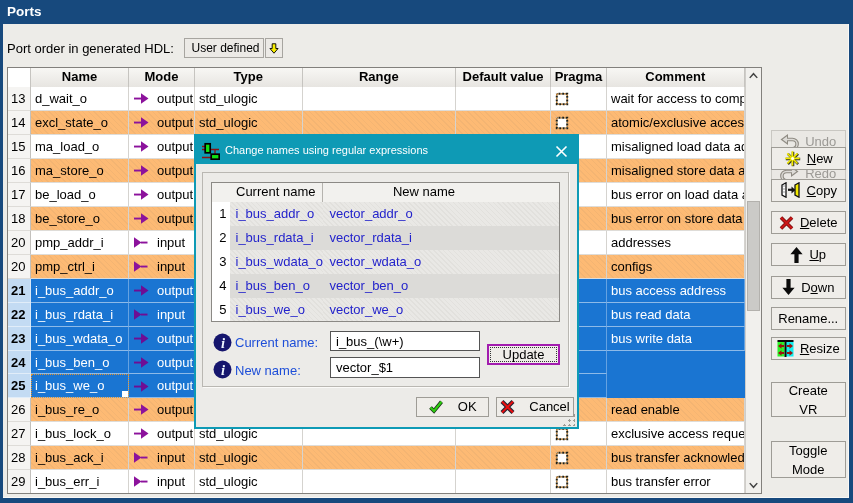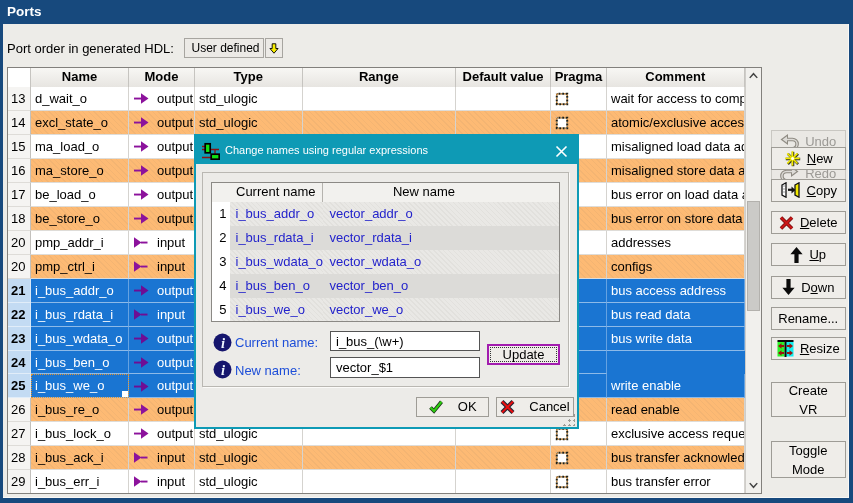--- a/index.html
+++ b/index.html
@@ -302,21 +302,20 @@
           <polygon points="8,0.2 8,10.8 15.5,5.5" fill="#8C129C"></polygon>
         </svg><span>output</span></div>
       <div class="c" style="left:187px;width:107.5px">std_ulogic</div>
       <div class="c" style="left:294.5px;width:153.5px"></div>
       <div class="c" style="left:448px;width:95px"></div>
       <div class="c cprag" style="left:543px;width:56px"><svg width="14" height="14" viewBox="0 0 14 14">
           <rect x="1" y="1" width="12" height="12" fill="#ffffff"></rect>
           <rect x="1.8" y="1.8" width="10.4" height="10.4" fill="none" stroke="#b06a16" stroke-width="1.3" stroke-dasharray="1.8 1.8"></rect>
           <rect x="1.8" y="1.8" width="10.4" height="10.4" fill="none" stroke="#202016" stroke-width="2" stroke-dasharray="1.8 1.8" stroke-dashoffset="1.8"></rect>
         </svg></div>
-      <div class="c ccom" style="left:599px;width:137.5px">write enable</div>
     </div>
 <div class="row hatch" style="top:330.36px;height:23.92px">
       <div class="c cnum" style="left:0;width:23px">26</div>
       <div class="c cname" style="left:23px;width:98px">i_bus_re_o</div>
       <div class="c cmode" style="left:121px;width:66px"><svg class="marr" width="17" height="11" viewBox="0 0 17 11">
           <rect x="1" y="4.6" width="8" height="1.9" fill="#8C129C"></rect>
           <polygon points="8,0.2 8,10.8 15.5,5.5" fill="#8C129C"></polygon>
         </svg><span>output</span></div>
       <div class="c" style="left:187px;width:107.5px">std_ulogic</div>
       <div class="c" style="left:294.5px;width:153.5px"></div>

